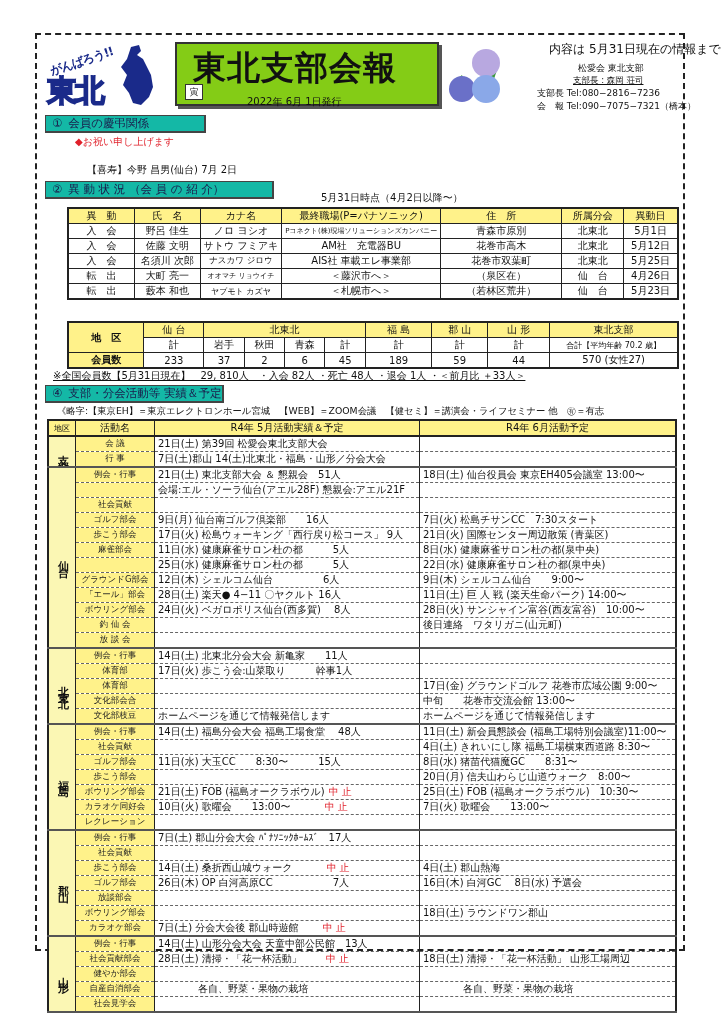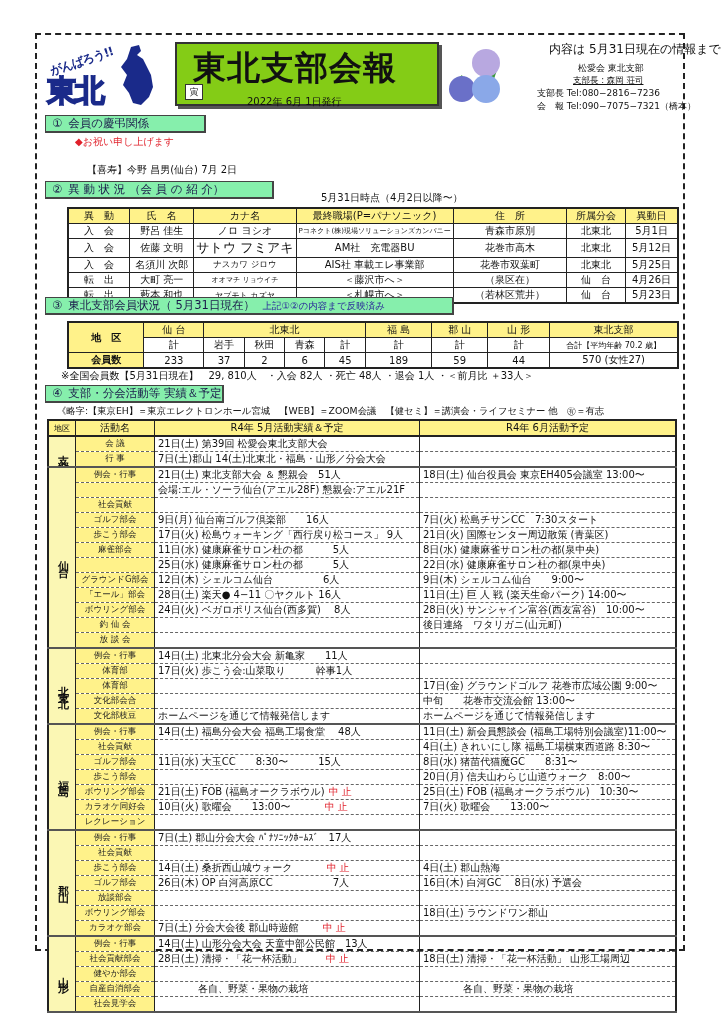--- a/index.html
+++ b/index.html
@@ -9,21 +9,21 @@
   .logo .sub{position:absolute;left:4px;top:12px;font-size:12px;font-weight:bold;color:#1a2a8a;transform:rotate(-18deg);letter-spacing:-1px;white-space:nowrap;}
   .logo .main{position:absolute;left:2px;top:30px;font-size:30px;font-weight:bold;color:#9fc3ee;-webkit-text-stroke:1.5px #1a2a8a;letter-spacing:-2px;}
   .logo svg{position:absolute;left:72px;top:4px;}
   .titlebox{position:absolute;left:138px;top:7px;width:260px;height:60px;background:#84cc16;border:2px solid #333;box-shadow:3px 3px 0 #555;}
   .titlebox .t{position:absolute;left:16px;top:2px;font-size:33px;font-weight:bold;letter-spacing:1px;color:#111;font-family:"DejaVu Serif",serif;}
   .titlebox .stamp{position:absolute;left:8px;top:40px;width:16px;height:14px;border:1px solid #333;background:#fff;font-size:9px;text-align:center;line-height:14px;}
   .titlebox .date{position:absolute;left:70px;top:43px;font-size:10px;margin-top:8px;}
   .flower{position:absolute;left:405px;top:10px;}
   .info{position:absolute;left:486px;top:6px;width:160px;font-size:9px;}
   .info div{white-space:nowrap;}
-  .sec{position:absolute;left:8px;height:15px;background:#86efac;border:2px solid #444;border-top-width:1px;border-left-width:1px;font-size:11.5px;line-height:15px;padding-left:6px;color:#1a1a4a;white-space:nowrap;}
+  .sec{position:absolute;left:8px;height:15px;background:#14b8a6;border:2px solid #444;border-top-width:1px;border-left-width:1px;font-size:11.5px;line-height:15px;padding-left:6px;color:#1a1a4a;white-space:nowrap;}
   .sec .num{margin-right:6px;}
   .red{color:#e0202a;}
   .small{font-size:10px;}
   table{border-collapse:collapse;position:absolute;}
   td,th{font-weight:normal;white-space:nowrap;overflow:hidden;}
   .yellow{background:#fff28a;padding-left:48px;}
   .lightyellow{background:#fbf7b4;}
   .t2 td{border:1px solid #222;font-size:10px;height:12px;padding:0 2px;text-align:center;}
   .t2{border:2px solid #222;}
   .t3 td{border:1px solid #222;font-size:10px;height:12px;padding:0 2px;text-align:center;}
@@ -96,21 +96,21 @@
           <td>野呂 佳生</td>
           <td>ノロ ヨシオ</td>
           <td style="font-size:7px">Pコネクト(株)現場ソリューションズカンパニー</td>
           <td>青森市原別</td>
           <td>北東北</td>
           <td>5月1日</td>
         </tr>
     <tr>
           <td>入　会</td>
           <td>佐藤 文明</td>
-          <td style="font-size:13px">サトウ フミアキ</td>
+          <td style="font-size:10px">サトウ フミアキ</td>
           <td>AM社　充電器BU</td>
           <td>花巻市高木</td>
           <td>北東北</td>
           <td>5月12日</td>
         </tr>
     <tr>
           <td>入　会</td>
           <td>名須川 次郎</td>
           <td style="font-size:8.5px">ナスカワ ジロウ</td>
           <td>AIS社 車載エレ事業部</td>
@@ -132,24 +132,20 @@
           <td>藪本 和也</td>
           <td style="font-size:8px">ヤブモト カズヤ</td>
           <td>＜札幌市へ＞</td>
           <td>（若林区荒井）</td>
           <td>仙　台</td>
           <td>5月23日</td>
         </tr>
   </tbody>
     </table>
 
-  <div class="sec" style="top:262px;width:400px;">
-    <span class="num">③</span><span>東北支部会員状況（ 5月31日現在）</span>
-    <span style="font-size:9.5px;color:#2a2a9a;margin-left:4px;">上記①②の内容まで反映済み</span>
-  </div>
 
   <table class="t3" style="left:30px;top:286px;width:612px;">
     <tbody>
         <tr>
       <td rowspan="2" class="yellow" style="width:64px;font-weight:bold">地　区</td>
       <td class="yellow" style="width:50px">仙 台</td>
       <td class="yellow" colspan="4">北東北</td>
       <td class="yellow" style="width:56px">福 島</td>
       <td class="yellow" style="width:46px">郡 山</td>
       <td class="yellow" style="width:52px">山 形</td>
@@ -173,21 +169,21 @@
       <td>2</td>
       <td>6</td>
       <td>45</td>
       <td>189</td>
       <td>59</td>
       <td>44</td>
       <td>570 (女性27)</td>
     </tr>
   </tbody>
     </table>
-  <div style="position:absolute;left:24px;top:334px;font-size:10px;white-space:nowrap;">※全国会員数【5月31日現在】　29, 810人　・入会 82人 ・死亡 48人 ・退会 1人 ・＜前月比 ＋33人＞</div>
+  <div style="position:absolute;left:16px;top:334px;font-size:10px;white-space:nowrap;text-decoration:underline;">※全国会員数【5月31日現在】　29, 810人　・入会 82人 ・死亡 48人 ・退会 1人 ・＜前月比 ＋33人＞</div>
 
   <div class="sec" style="top:350px;width:170px;">
     <span class="num">④</span><span>支部・分会活動等 実績＆予定</span>
   </div>
   <div style="position:absolute;left:20px;top:370px;font-size:9.3px;white-space:nowrap;">《略字:【東京EH】＝東京エレクトロンホール宮城　【WEB】＝ZOOM会議　【健セミ】＝講演会・ライフセミナー 他　㊒＝有志</div>
 
   <table class="t4" id="t4" style="left:10px;top:384px;width:630px;">
     <tbody>
         <tr class="yellow">
       <td style="width:20px;text-align:center;font-size:8px;border-bottom:2px solid #222">地区</td>

